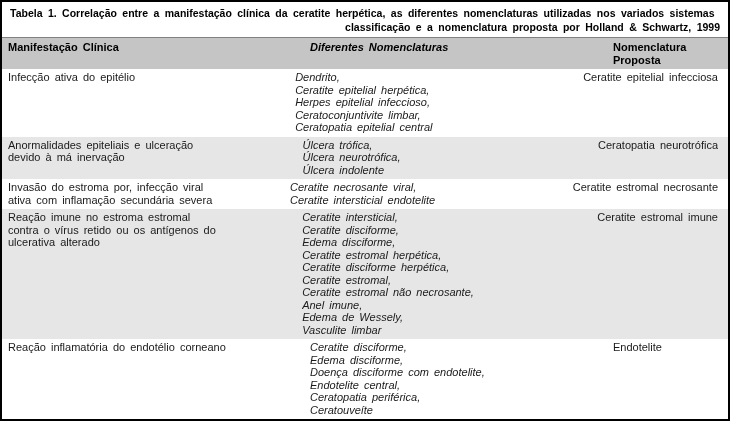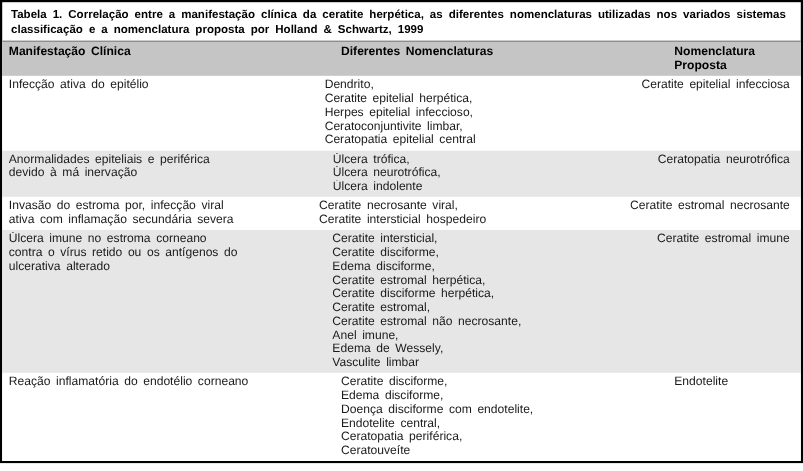--- a/index.html
+++ b/index.html
@@ -32,21 +32,21 @@
     word-spacing: 2.5px;
     line-height: 13.5px;
   }
   .table-title .t-line1 {
     text-align: justify;
     text-align-last: justify;
     white-space: nowrap;
     overflow: hidden;
   }
   .table-title .t-line2 {
-    text-align: left;
+    text-align: right;
   }
   .header-row {
     display: flex;
     background: var(--header-bg, #c5c5c5);
     border-top: 1px solid var(--header-top-line, #808080);
     padding: 3px 0 3px 0;
     font-weight: bold;
     font-size: 11.5px;
     line-height: 13px;
     color: #000;
@@ -62,21 +62,21 @@
   }
   .col {
     box-sizing: border-box;
     font-size: 11px;
     line-height: 12.5px;
     color: var(--text-color, #1a1a1a);
     word-spacing: 2px;
   }
   .header-row .col { color: #000; }
   .col1 { width: 308px; padding-left: 6px; padding-right: 12px; }
-  .col2 { width: 303px; padding-right: 10px; }
+  .col2 { width: 303px; padding-right: 10px; font-style: italic; }
   .col3 { flex: 1; padding-right: 10px; }
   .line { white-space: nowrap; overflow: hidden; }
 </style>
 </head>
 <body>
 
 <div class="page">
   <div class="table-box">
 
     <div class="table-title">
@@ -102,50 +102,50 @@
             <div class="line">Ceratoconjuntivite limbar,</div>
             <div class="line">Ceratopatia epitelial central</div>
           </div>
     <div class="col col3 cell-proposta">
             <div class="line">Ceratite epitelial infecciosa</div>
           </div>
   </div>
 
   <div class="row alt">
     <div class="col col1 cell-manifestacao">
-            <div class="line">Anormalidades epiteliais e periférica</div>
+            <div class="line">Anormalidades epiteliais e ulceração</div>
             <div class="line">devido à má inervação</div>
           </div>
     <div class="col col2 cell-nomenclaturas">
             <div class="line">Úlcera trófica,</div>
             <div class="line">Úlcera neurotrófica,</div>
             <div class="line">Úlcera indolente</div>
           </div>
     <div class="col col3 cell-proposta">
             <div class="line">Ceratopatia neurotrófica</div>
           </div>
   </div>
 
   <div class="row">
     <div class="col col1 cell-manifestacao">
             <div class="line">Invasão do estroma por, infecção viral</div>
             <div class="line">ativa com inflamação secundária severa</div>
           </div>
     <div class="col col2 cell-nomenclaturas">
             <div class="line">Ceratite necrosante viral,</div>
-            <div class="line">Ceratite intersticial hospedeiro</div>
+            <div class="line">Ceratite intersticial endotelite</div>
           </div>
     <div class="col col3 cell-proposta">
             <div class="line">Ceratite estromal necrosante</div>
           </div>
   </div>
 
   <div class="row alt">
     <div class="col col1 cell-manifestacao">
-            <div class="line">Úlcera imune no estroma corneano</div>
+            <div class="line">Reação imune no estroma estromal</div>
             <div class="line">contra o vírus retido ou os antígenos do</div>
             <div class="line">ulcerativa alterado</div>
           </div>
     <div class="col col2 cell-nomenclaturas">
             <div class="line">Ceratite intersticial,</div>
             <div class="line">Ceratite disciforme,</div>
             <div class="line">Edema disciforme,</div>
             <div class="line">Ceratite estromal herpética,</div>
             <div class="line">Ceratite disciforme herpética,</div>
             <div class="line">Ceratite estromal,</div>

